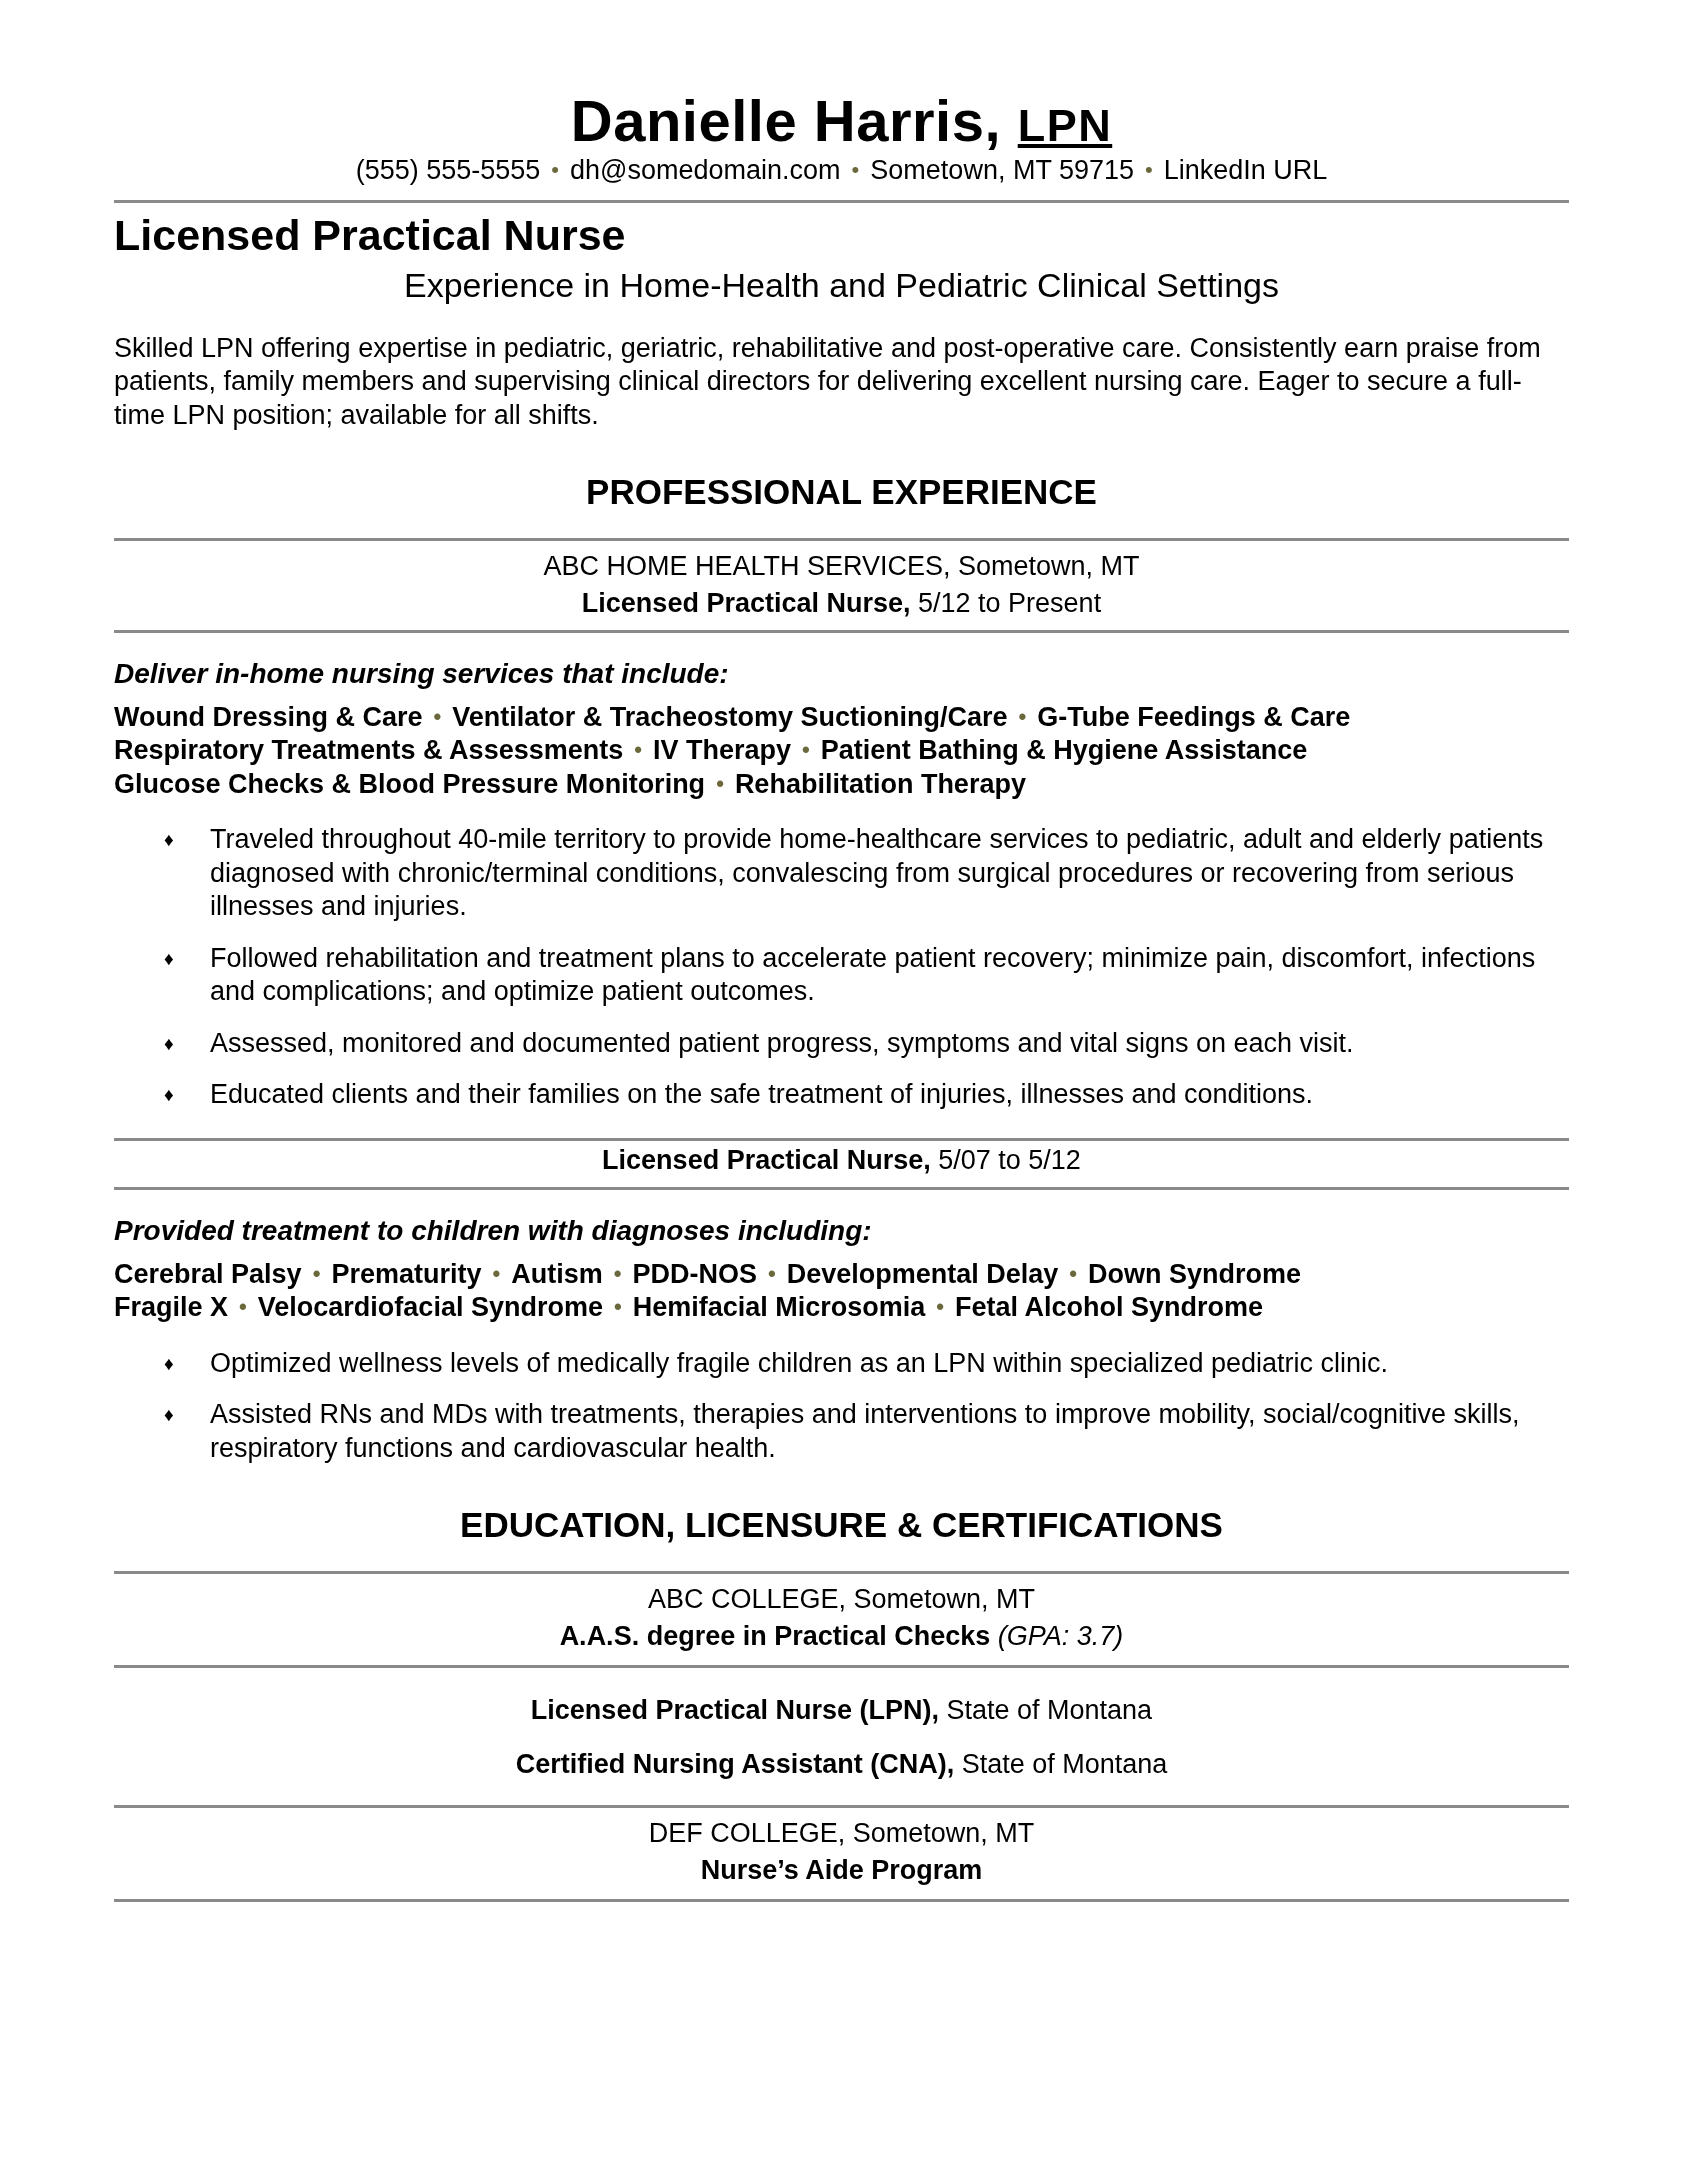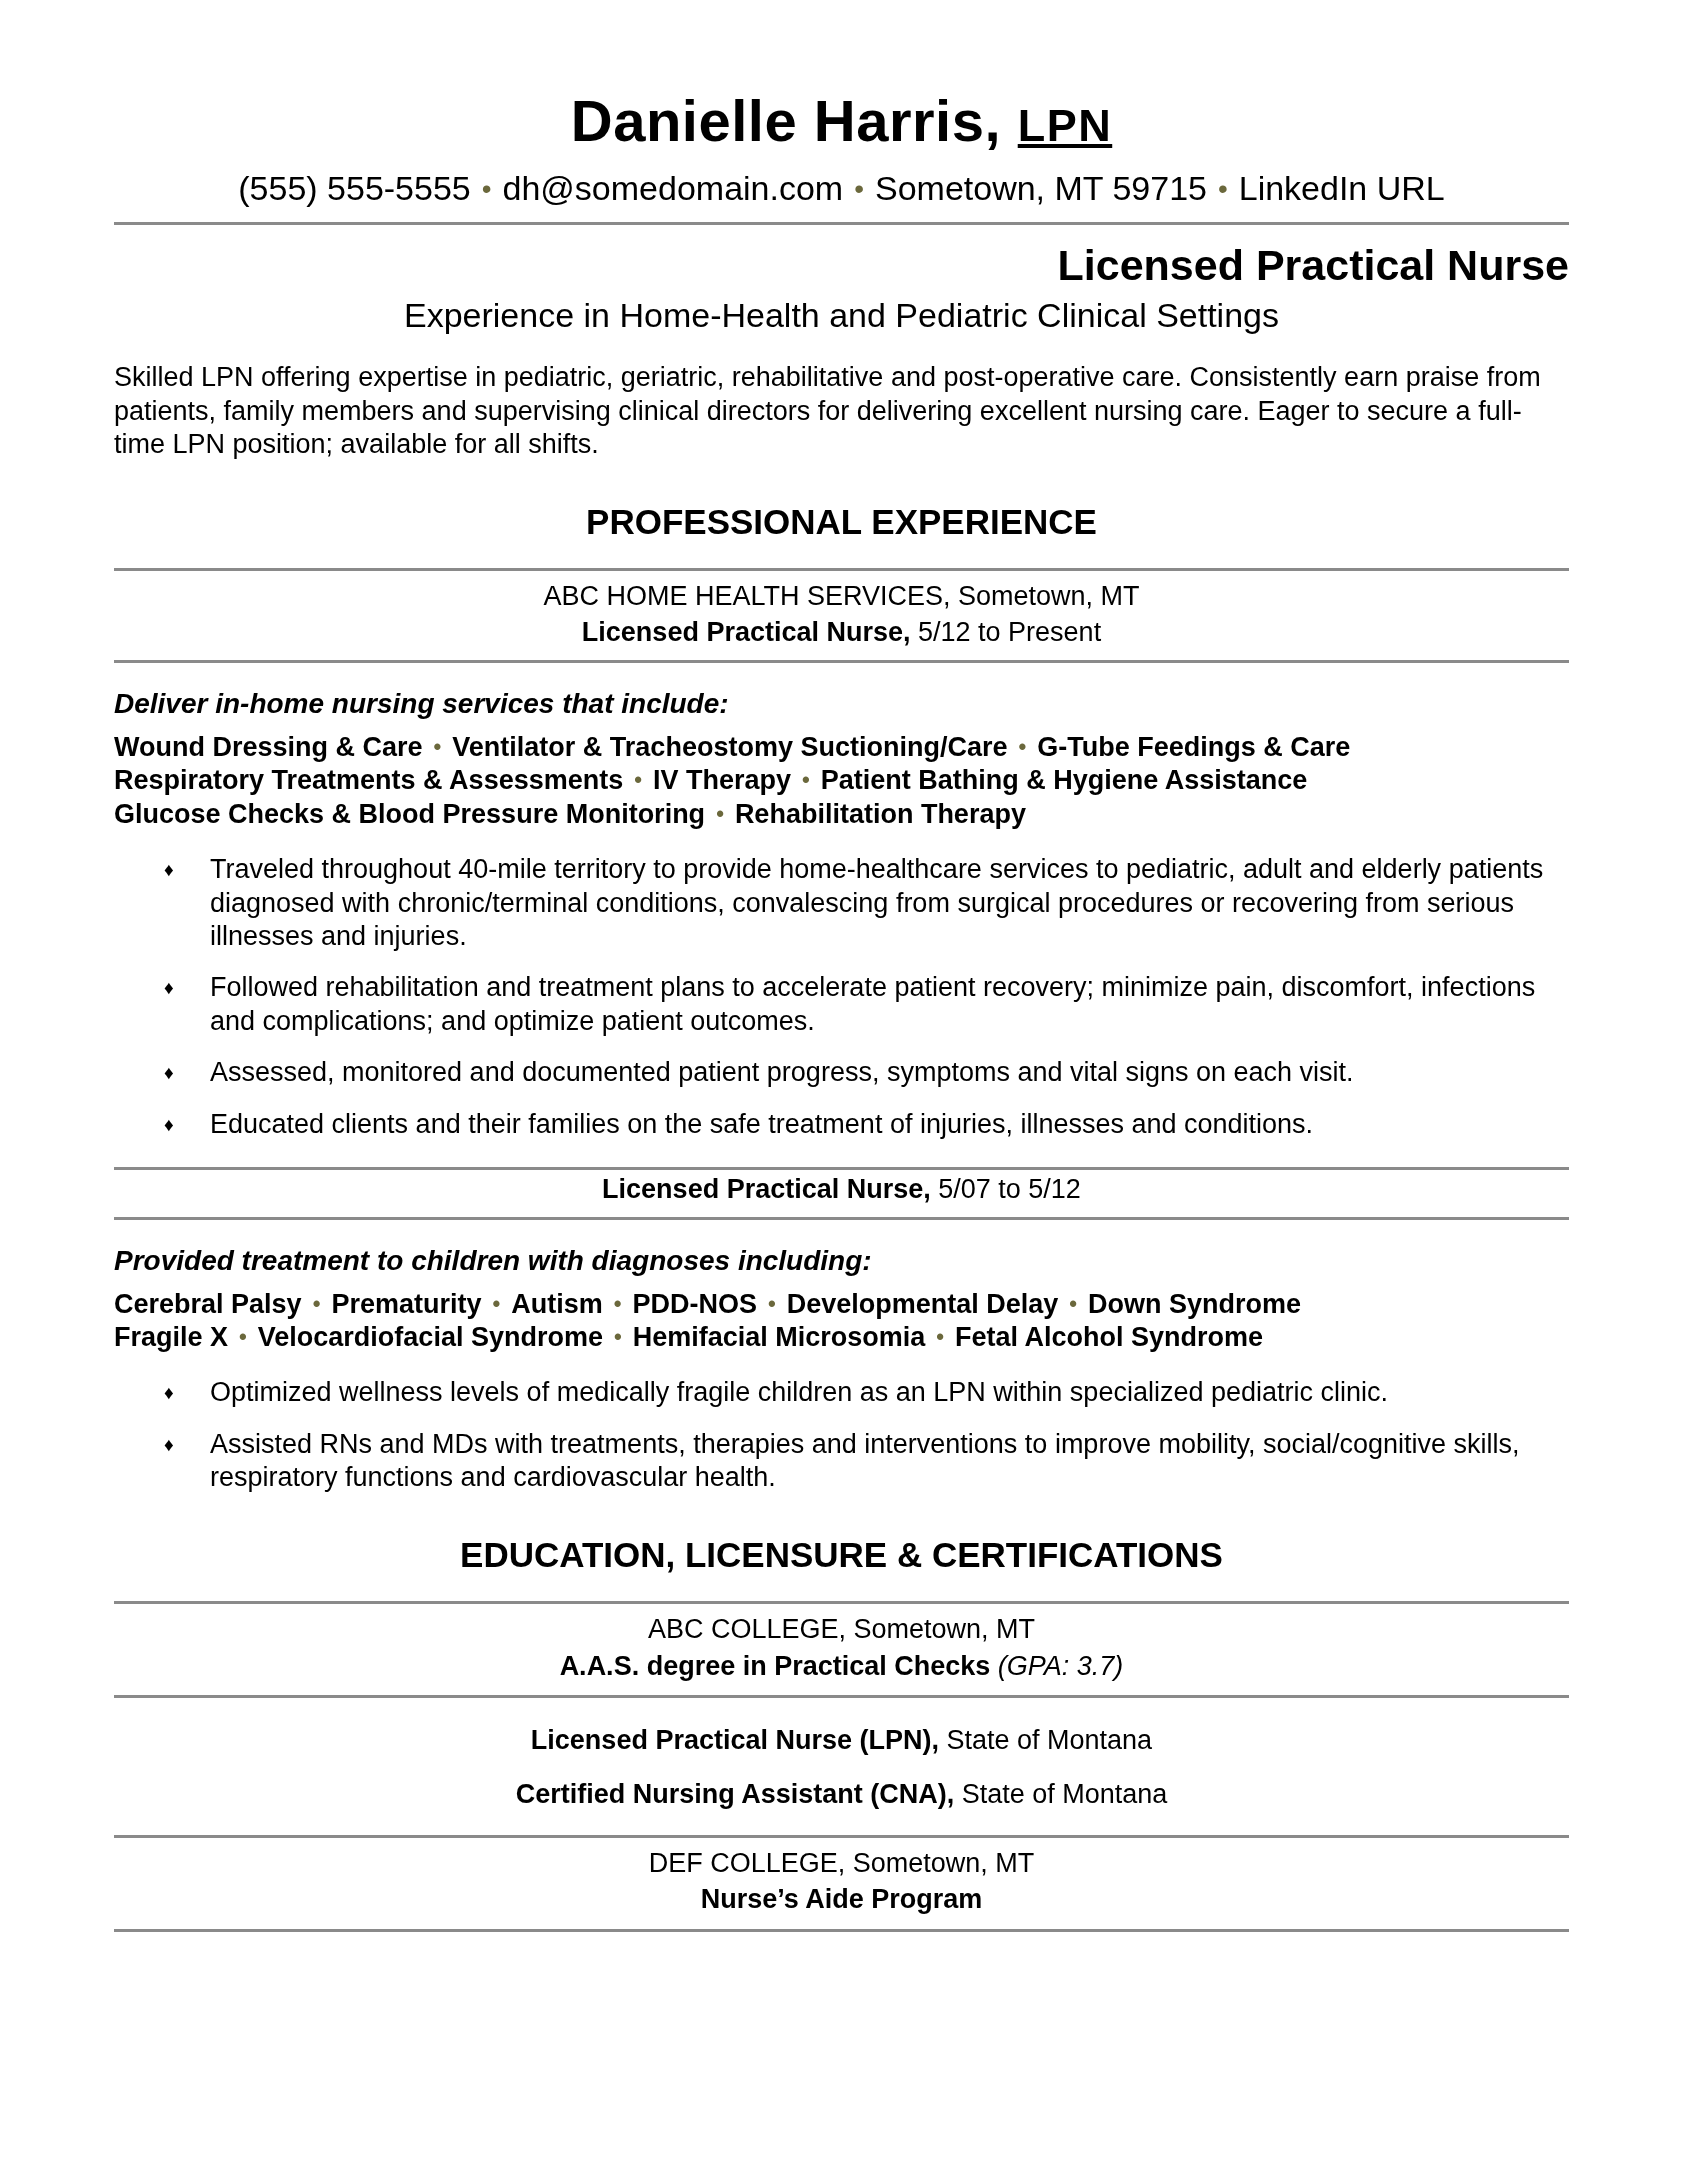--- a/index.html
+++ b/index.html
@@ -14,34 +14,34 @@
     overflow: hidden;
     color: var(--text, #000000);
     font-family: "Liberation Sans", "DejaVu Sans", sans-serif;
     font-size: 27px;
     line-height: 1.24;
   }
 
   
   .name-line { text-align: center; font-weight: 700; font-size: 58px; line-height: 1.12; letter-spacing: 0.5px; }
   .name-cred { font-size: 45px; letter-spacing: 1.5px; text-decoration: underline; }
-  .contact-line { text-align: center; margin-top: 13px; font-size: 34px; }
+  .contact-line { text-align: center; margin-top: 0; font-size: 27px; }
 
   
   .rule { height: 3px; background: var(--rule, #8a8a8a); margin: 0; }
   .rule.r-contact { margin-top: 13px; }
   .rule.r-above-job { margin-top: 26px; }
   .rule.r-below-job { margin-top: 10px; }
   .rule.r-after-bullets { margin-top: 26px; }
   .rule.r-edu { margin-top: 26px; }
   .rule.r-tight { margin-top: 12px; }
   .rule.r-mid { margin-top: 24px; }
 
   
-  .doc-title { margin-top: 16px; text-align: right; font-weight: 700; font-size: 43px; line-height: 1.15; }
+  .doc-title { margin-top: 8px; text-align: left; font-weight: 700; font-size: 43px; line-height: 1.15; }
   .doc-subtitle { margin-top: 4px; text-align: center; font-size: 34px; line-height: 1.2; }
   .summary { margin-top: 26px; text-align: left; }
 
   
   .section-heading { margin-top: 40px; text-align: center; font-weight: 700; font-size: 35px; line-height: 1.15; }
 
   
   .job-company { margin-top: 9px; text-align: center; }
   .job-role { margin-top: 3px; text-align: center; }
   .tagline { margin-top: 24px; text-align: left; font-weight: 700; font-style: italic; font-size: 28px; }

